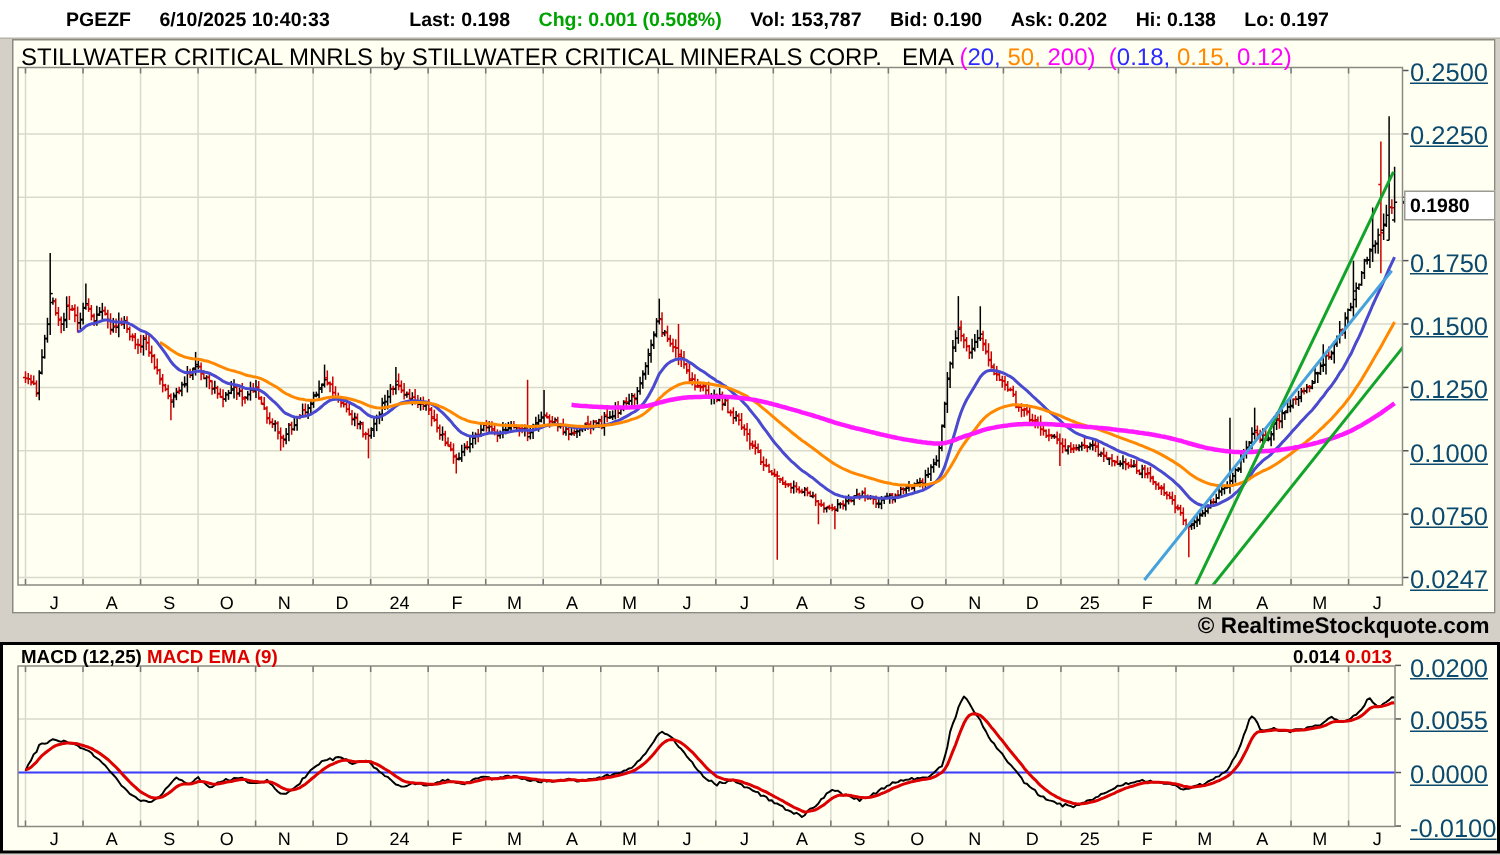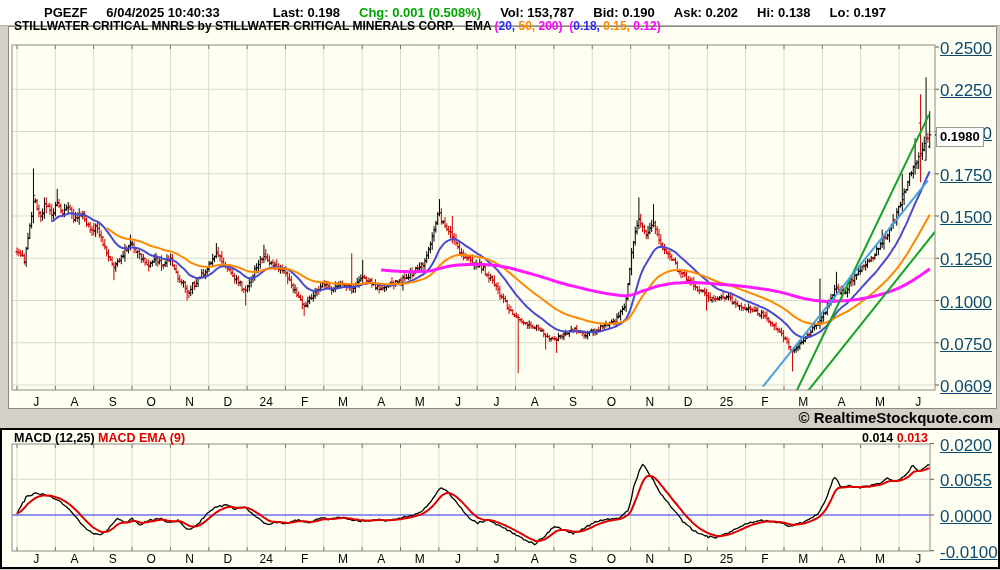--- a/index.html
+++ b/index.html
@@ -5,37 +5,37 @@
   html,body{margin:0;padding:0;}
   body{width:1000px;height:570px;background:#d4d0c8;position:relative;overflow:hidden;
        font-family:"Liberation Sans",sans-serif;-webkit-font-smoothing:none;}
   #quote-bar{position:absolute;left:0;top:0;width:1000px;height:26px;background:#ffffff;
        display:flex;align-items:center;gap:19px;padding-left:8px;box-sizing:border-box;
        font-weight:bold;font-size:13px;white-space:nowrap;border-bottom:1px solid #b8b4aa;}
   #main-block{position:absolute;left:8px;top:26px;width:989px;height:383px;
        background:#fffff2;border:1px solid #8a8a82;box-sizing:border-box;}
   #macd-block{position:absolute;left:0px;top:428px;width:1000px;height:141px;
        background:#fffff2;border:2px solid #000000;box-sizing:border-box;}
-  #title-row{position:absolute;left:14px;top:19px;font-size:12px;font-weight:bold;white-space:nowrap;z-index:4;}
+  #title-row{position:absolute;left:14px;top:30px;font-size:16px;font-weight:normal;white-space:nowrap;z-index:4;}
   #overlay-svg{position:absolute;left:0;top:0;z-index:2;}
   .axis-label{position:absolute;font-size:17px;color:#0c4a6e;z-index:3;white-space:nowrap;text-decoration:underline;}
   .month-label{position:absolute;font-size:12px;color:#000;z-index:3;transform:translateX(-50%);}
-  #last-price-box{position:absolute;left:936px;top:127px;width:48px;height:20px;background:#ffffff;
+  #last-price-box{position:absolute;left:936px;top:127px;width:61px;height:20px;background:#ffffff;
        border:1px solid #9a9a92;box-sizing:border-box;z-index:5;font-size:13px;font-weight:bold;
        text-align:left;padding-left:3px;line-height:18px;}
   #watermark{position:absolute;right:7px;top:409px;font-size:15px;font-weight:bold;color:#000;z-index:3;}
   #macd-header{position:absolute;left:14px;top:431px;font-size:12.5px;font-weight:bold;z-index:4;white-space:nowrap;}
   #macd-values{position:absolute;right:72px;top:431px;font-size:12.5px;font-weight:bold;z-index:4;white-space:nowrap;}
 </style>
 </head>
 <body>
 
 <div id="quote-bar">
     <span style="color: rgb(0, 0, 0); padding-left: 36px;">PGEZF</span>
-    <span style="color: rgb(0, 0, 0);">6/04/2025 10:40:33</span>
+    <span style="color: rgb(0, 0, 0);">6/10/2025 10:40:33</span>
     <span style="color: rgb(0, 0, 0); padding-left: 34px;">Last: 0.198</span>
     <span style="color: rgb(0, 164, 0);">Chg: 0.001 (0.508%)</span>
     <span style="color: rgb(0, 0, 0);">Vol: 153,787</span>
     <span style="color: rgb(0, 0, 0);">Bid: 0.190</span>
     <span style="color: rgb(0, 0, 0);">Ask: 0.202</span>
     <span style="color: rgb(0, 0, 0);">Hi: 0.138</span>
     <span style="color: rgb(0, 0, 0);">Lo: 0.197</span>
   </div>
 
 <div id="main-block"></div>
@@ -1754,21 +1754,21 @@
 </div>
 
 <div class="axis-label" style="left: 940px; top: 39px;">0.2500</div>
 <div class="axis-label" style="left: 940px; top: 81.25px;">0.2250</div>
 <div class="axis-label" style="left: 940px; top: 123.5px;">0.2000</div>
 <div class="axis-label" style="left: 940px; top: 165.75px;">0.1750</div>
 <div class="axis-label" style="left: 940px; top: 208px;">0.1500</div>
 <div class="axis-label" style="left: 940px; top: 250.25px;">0.1250</div>
 <div class="axis-label" style="left: 940px; top: 292.5px;">0.1000</div>
 <div class="axis-label" style="left: 940px; top: 334.75px; text-align: right;">0.0750</div>
-<div class="axis-label" style="left: 940px; top: 377px;">0.0609</div>
+<div class="axis-label" style="left: 940px; top: 377px;">0.0247</div>
 <div class="axis-label" style="left: 940px; top: 435.6px;">0.0200</div>
 <div class="axis-label" style="left: 940px; top: 471.3px;">0.0055</div>
 <div class="axis-label" style="left: 940px; top: 507px;">0.0000</div>
 <div class="axis-label" style="left: 940px; top: 542.7px;">-0.0100</div>
 <div class="month-label" style="left: 36.175px; top: 395px;">J</div>
 <div class="month-label" style="left: 36.175px; top: 552px;">J</div>
 <div class="month-label" style="left: 74.525px; top: 395px;">A</div>
 <div class="month-label" style="left: 74.525px; top: 552px;">A</div>
 <div class="month-label" style="left: 112.875px; top: 395px;">S</div>
 <div class="month-label" style="left: 112.875px; top: 552px;">S</div>

